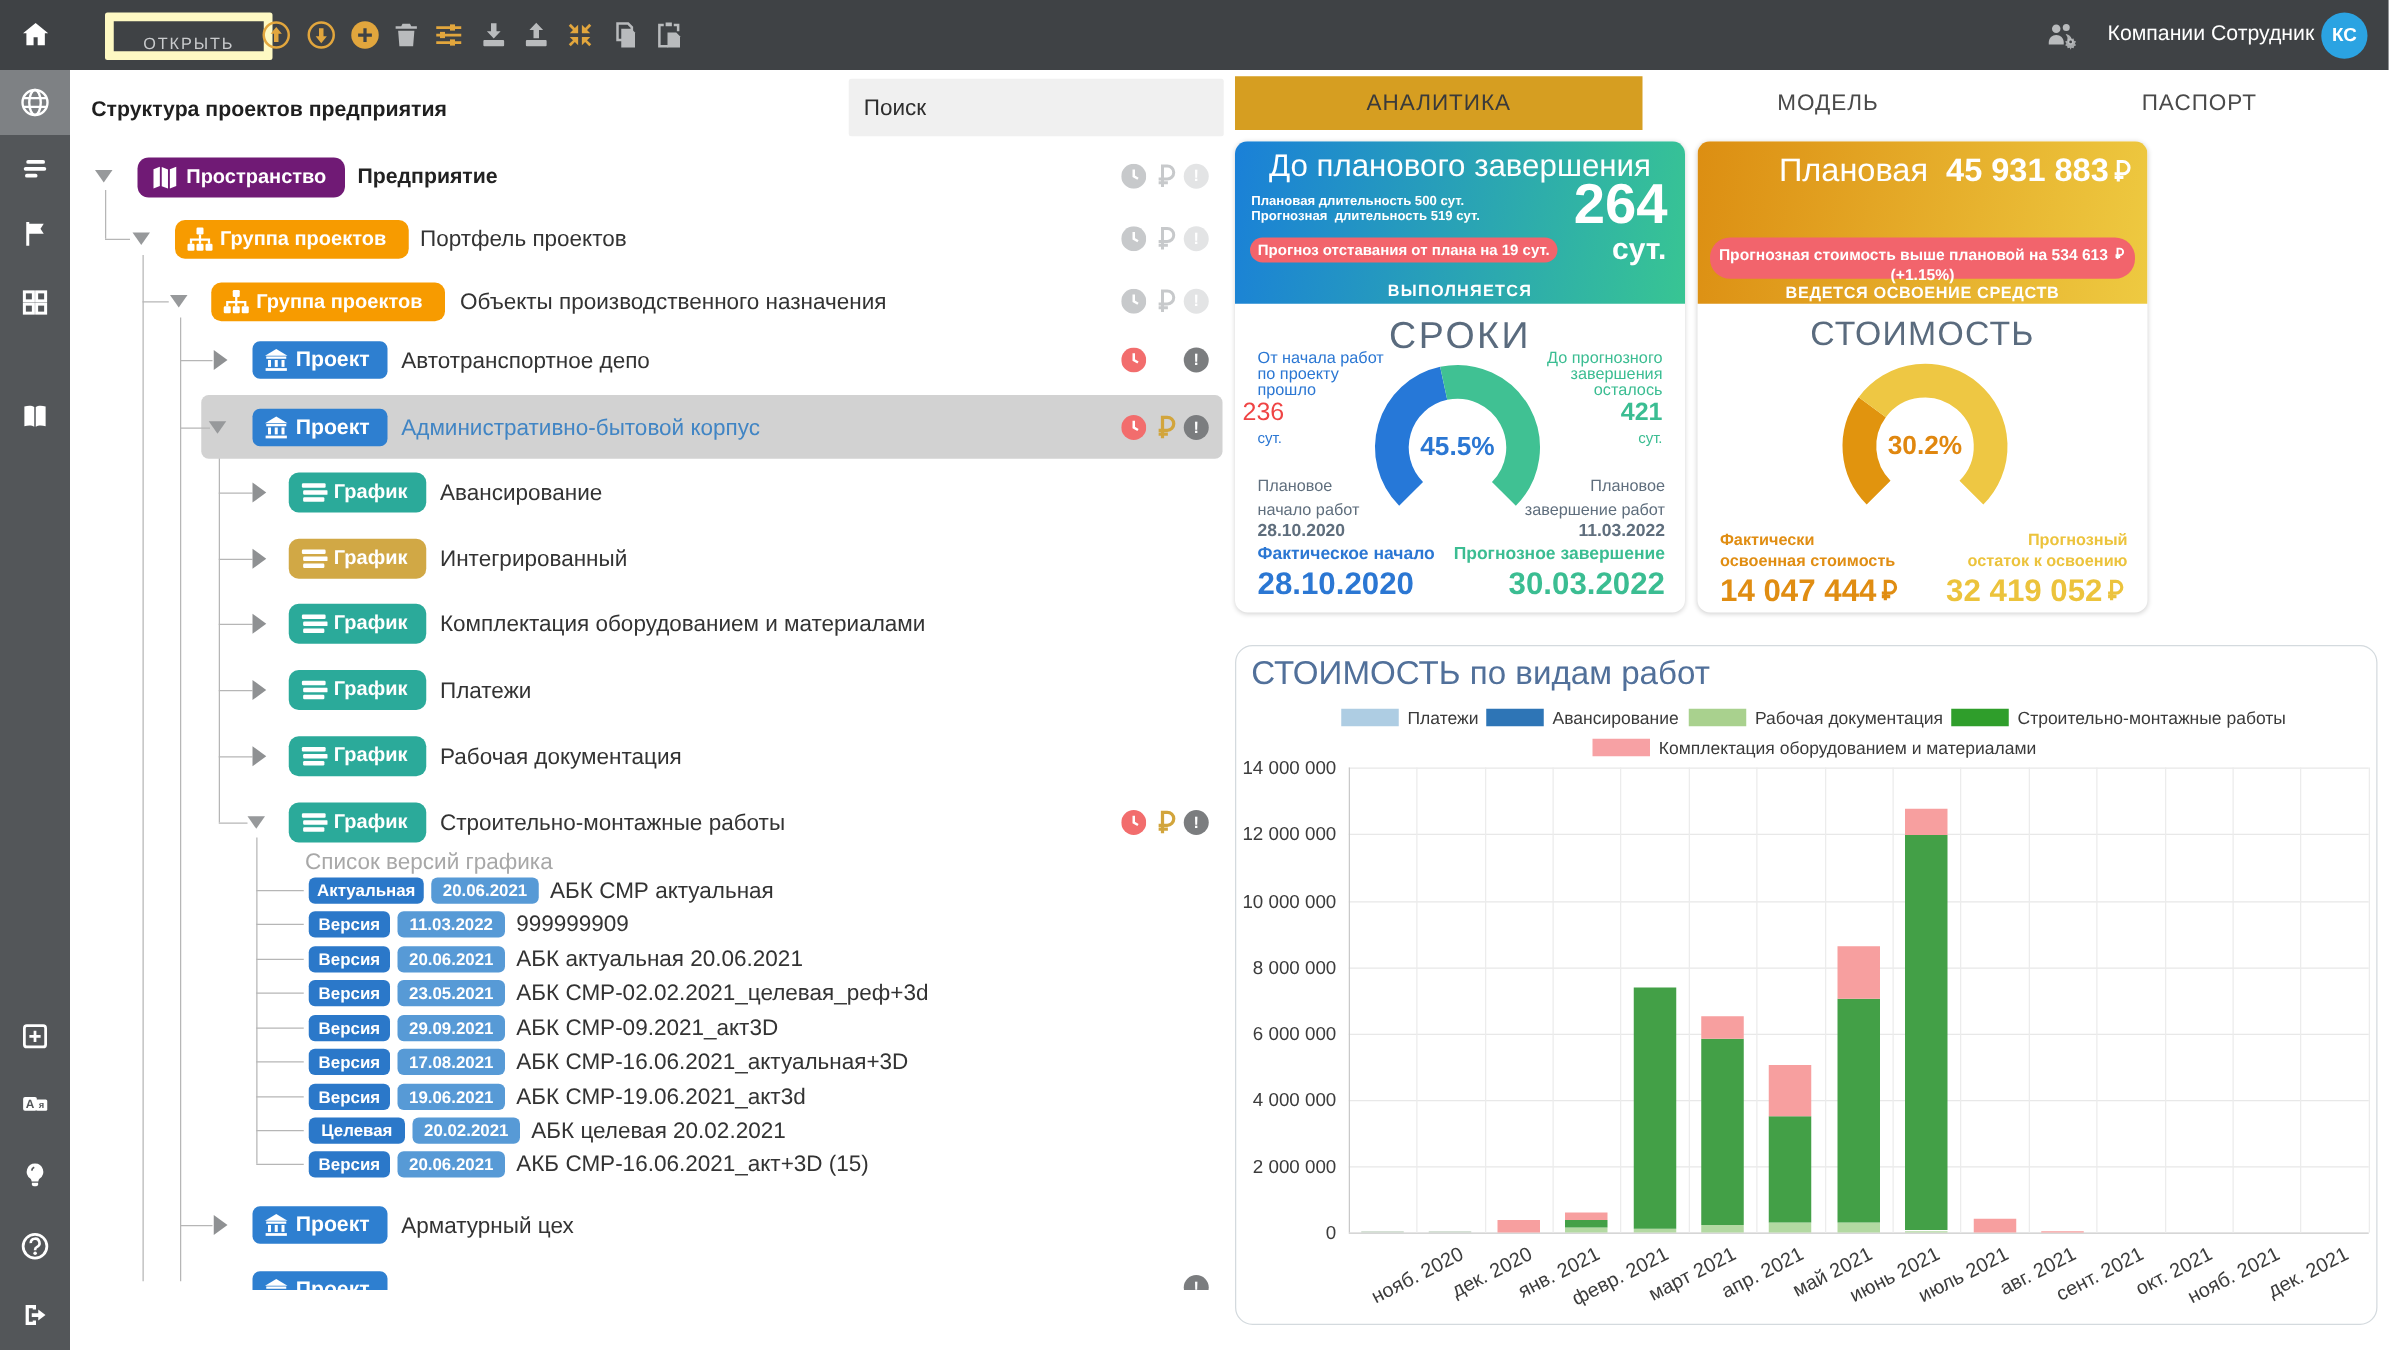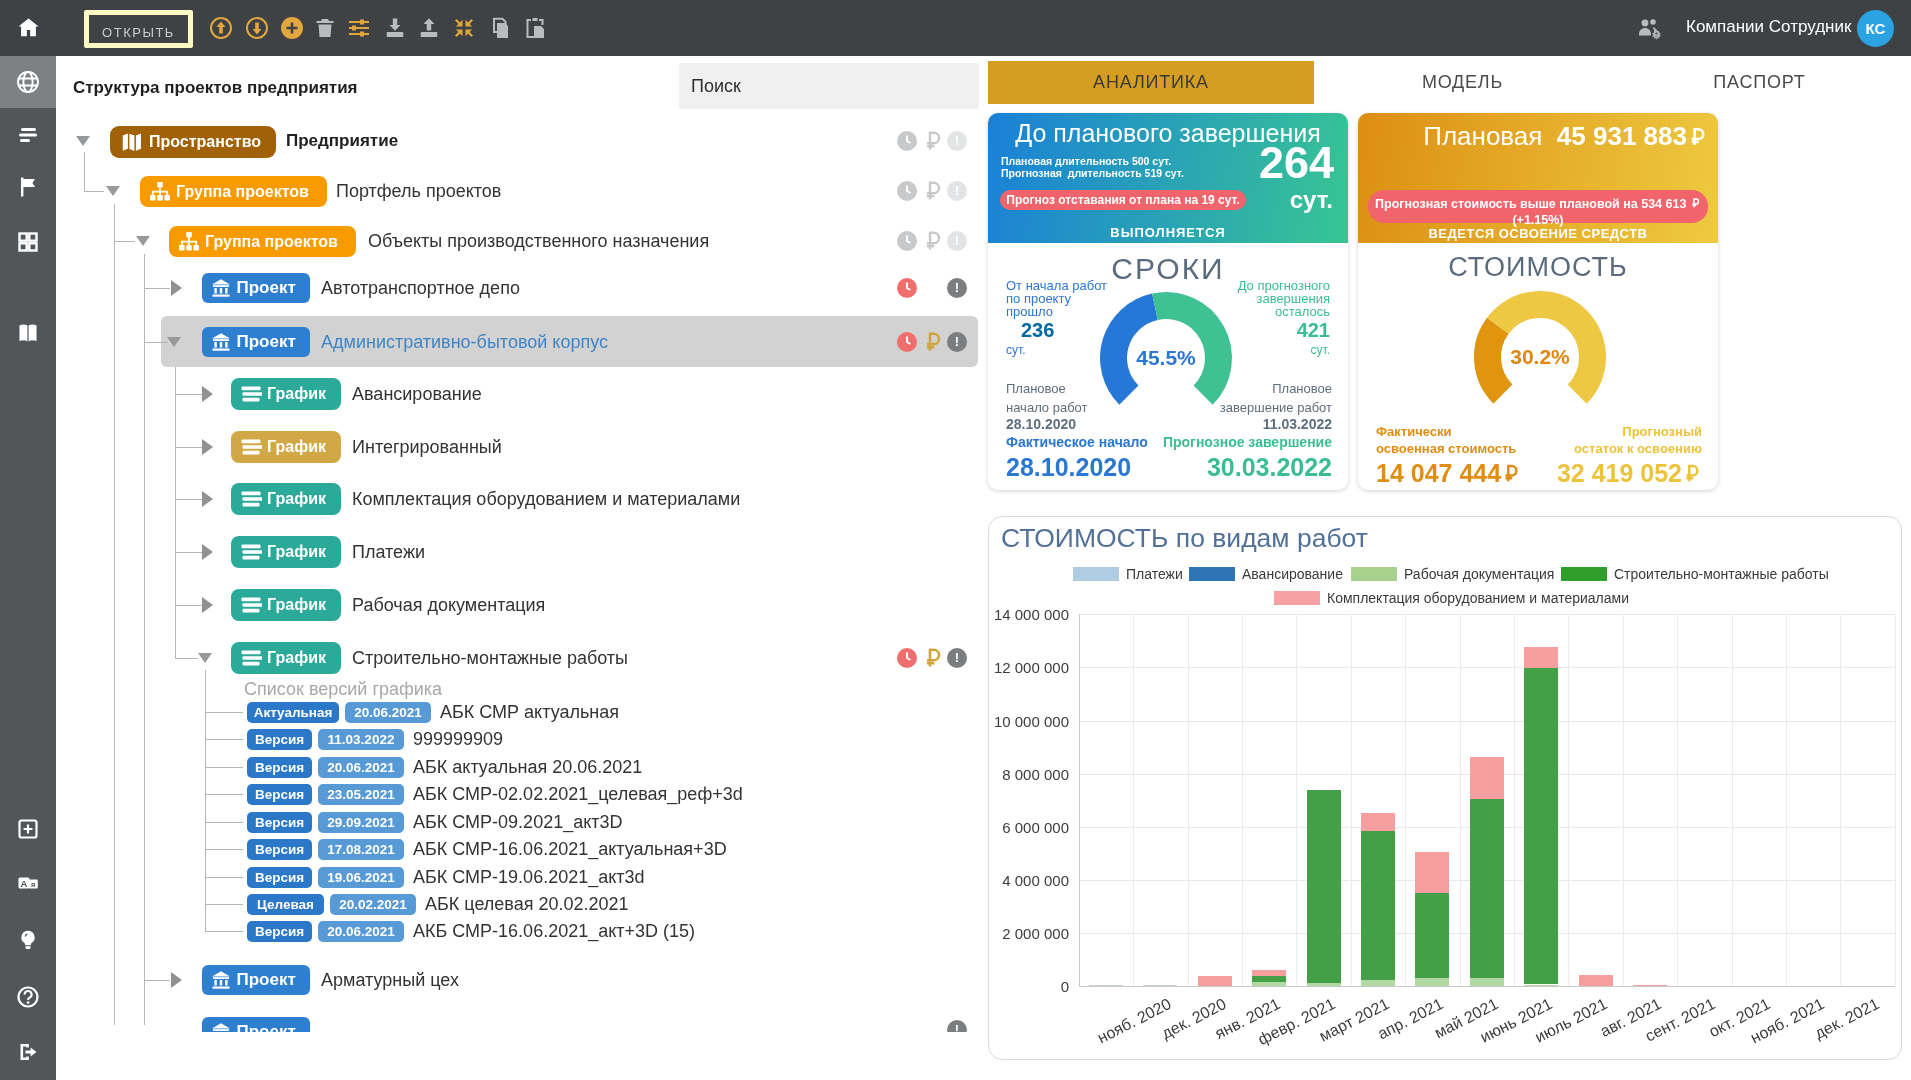--- a/index.html
+++ b/index.html
@@ -1,21 +1,21 @@
 <!DOCTYPE html>
 <html><head><meta charset="utf-8">
 <style>
 *{margin:0;padding:0;box-sizing:border-box;}
 html,body{width:1911px;height:1080px;overflow:hidden;background:#fff;font-family:"Liberation Sans",sans-serif;}
 #root{position:relative;width:1911px;height:1080px;}
 .abs{position:absolute;}
 .topbar{position:absolute;left:0;top:0;width:1911px;height:56px;background:#3f4245;}
 .sidebar{position:absolute;left:0;top:56px;width:56px;height:1024px;background:#535659;}
 .sideon{position:absolute;left:0;top:0;width:56px;height:52px;background:#7e8184;}
-.openbtn{position:absolute;left:84px;top:10px;width:109px;height:38px;border:5px solid #fef9c3;border-radius:2px;color:#c9cbcd;font-size:13px;letter-spacing:1.5px;text-align:center;line-height:36px;}
+.openbtn{position:absolute;left:84px;top:10px;width:134px;height:38px;border:7px solid #fef9c3;border-radius:2px;color:#c9cbcd;font-size:13px;letter-spacing:1.5px;text-align:center;line-height:36px;}
 .tbico{position:absolute;top:16px;width:24px;height:24px;}
 .userico{position:absolute;top:15px;width:28px;height:26px;}
 .usertxt{position:absolute;top:17px;color:#fff;font-size:17px;white-space:nowrap;}
 .avatar{position:absolute;left:1857px;top:10px;width:37px;height:37px;border-radius:50%;background:#2ba3e2;color:#fff;font-size:15px;font-weight:bold;text-align:center;line-height:37px;}
 .sico{position:absolute;left:16px;width:24px;height:24px;}
 
 .treehead{position:absolute;left:73px;top:78px;font-size:17px;font-weight:bold;color:#1f1f1f;}
 .search{position:absolute;left:679px;top:63px;width:300px;height:46px;background:#f0f0f0;border-radius:2px;color:#2e2e2e;font-size:18px;line-height:46px;padding-left:12px;}
 .arrd{position:absolute;width:0;height:0;border-left:7.5px solid transparent;border-right:7.5px solid transparent;border-top:10px solid #97999b;}
 .arrr{position:absolute;width:0;height:0;border-top:8px solid transparent;border-bottom:8px solid transparent;border-left:11px solid #8f9193;}
@@ -197,21 +197,21 @@
 <div class="hln" style="left:205px;top:822px;width:38px"></div>
 <div class="hln" style="left:205px;top:849px;width:38px"></div>
 <div class="hln" style="left:205px;top:877px;width:38px"></div>
 <div class="hln" style="left:205px;top:904px;width:38px"></div>
 <div class="hln" style="left:205px;top:931px;width:38px"></div>
 
 <div class="selrow"></div>
 <div class="hln" style="left:143.5px;top:342px;width:24px"></div>
 
 <div class="arrd" style="left:76px;top:136px"></div>
-<div class="badge" style="left:110px;top:126px;width:166px;height:32px;background:#a16207;border-radius:9px;font-size:16px;display:flex;align-items:center;padding-left:9px">
+<div class="badge" style="left:110px;top:126px;width:166px;height:32px;background:#701a75;border-radius:9px;font-size:16px;display:flex;align-items:center;padding-left:9px">
 <svg width="26" height="26" viewBox="0 0 24 24" style="margin-right:4px">
         <g fill="#fff">
           <path d="M3.5 5.9l4.7-1.8v14.2l-4.7 1.8z"></path>
           <path d="M9.6 4.3l4.6 1.7v14.2l-4.6-1.7z"></path>
           <path d="M15.6 5.9l4.7-1.8v14.2l-4.7 1.8z"></path>
         </g>
       </svg>Пространство</div>
 <div class="lbl" style="left:286px;top:131px;font-weight:bold;color:#222;font-size:17px">Предприятие</div>
 <svg class="iclock" style="left:897px;top:131px" viewBox="0 0 20 20">
       <circle cx="10" cy="10" r="10" fill="#c7c9cb"></circle>
@@ -444,21 +444,21 @@
 <div class="abs" style="right:15px;top:75px;color:#fff;font-size:24px;font-weight:bold;line-height:1">сут.</div>
 <div class="abs" style="left:0;top:112px;width:360px;text-align:center;color:#fff;font-size:13px;font-weight:bold;letter-spacing:1px">ВЫПОЛНЯЕТСЯ</div>
 </div>
 <div class="abs" style="left:0;top:139px;width:360px;text-align:center;color:#5a6b7e;font-size:30px;letter-spacing:2px">СРОКИ</div>
 <svg class="abs" style="left:108px;top:175px" width="140" height="140" viewBox="0 0 140 140">
         <path d="M32.88 107.12 A52.5 52.5 0 0 1 58.95 18.68" fill="none" stroke="#2678d8" stroke-width="27"></path>
         <path d="M58.95 18.68 A52.5 52.5 0 0 1 107.12 107.12" fill="none" stroke="#40c193" stroke-width="27"></path>
       </svg>
 <div class="abs" style="left:108px;top:233px;width:140px;text-align:center;color:#2b77d3;font-size:21px;font-weight:bold">45.5%</div>
 <div class="abs" style="left:18px;top:166px;color:#2b77d3;font-size:13px;line-height:13.2px">От начала работ<br>по проекту<br>прошло</div>
-<div class="abs" style="left:33px;top:206px;color:#0369a1;font-size:20px;font-weight:bold">236</div>
+<div class="abs" style="left:6px;top:206px;color:#ef4444;font-size:20px;font-weight:normal">236</div>
 <div class="abs" style="left:18px;top:230px;color:#2b77d3;font-size:12px">сут.</div>
 <div class="abs" style="right:18px;top:166px;color:#3bbd92;font-size:13px;line-height:13.2px;text-align:right">До прогнозного<br>завершения<br>осталось</div>
 <div class="abs" style="right:18px;top:206px;color:#3bbd92;font-size:20px;font-weight:bold">421</div>
 <div class="abs" style="right:18px;top:230px;color:#3bbd92;font-size:12px">сут.</div>
 <div class="abs" style="left:18px;top:267px;color:#5f6e7d;font-size:13px;line-height:18.5px">Плановое<br>начало работ</div>
 <div class="abs" style="left:18px;top:303px;color:#5f6e7d;font-size:14px;font-weight:bold">28.10.2020</div>
 <div class="abs" style="left:18px;top:321px;color:#2b77d3;font-size:14px;font-weight:bold">Фактическое начало</div>
 <div class="abs" style="left:18px;top:340px;color:#2b77d3;font-size:25px;font-weight:bold">28.10.2020</div>
 <div class="abs" style="right:16px;top:267px;color:#5f6e7d;font-size:13px;line-height:18.5px;text-align:right">Плановое<br>завершение работ</div>
 <div class="abs" style="right:16px;top:303px;color:#5f6e7d;font-size:14px;font-weight:bold">11.03.2022</div>

